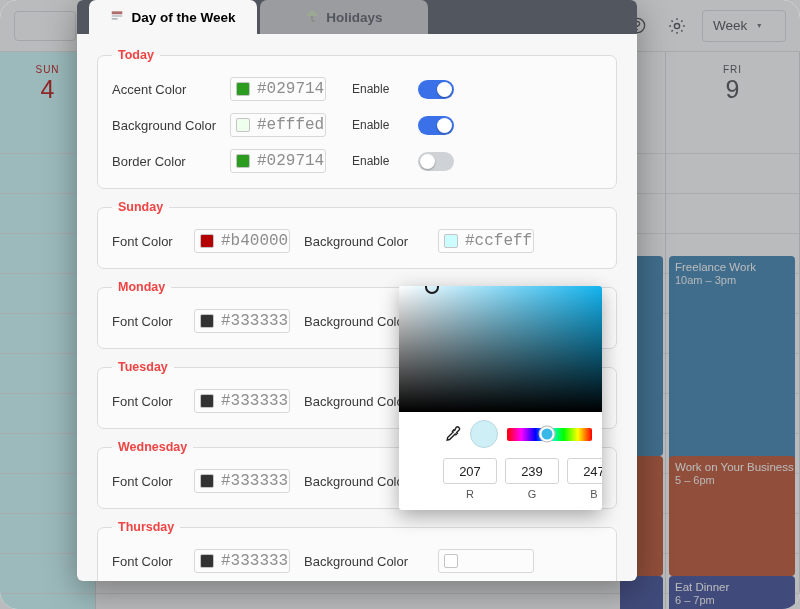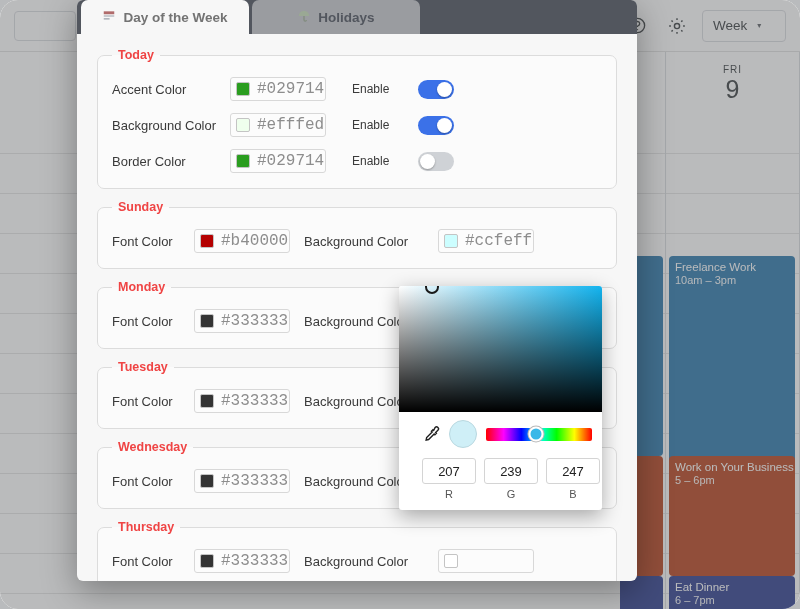--- a/index.html
+++ b/index.html
@@ -66,21 +66,21 @@
     background: #f7f7f7; border-radius: 6px;
     box-shadow: 0 10px 34px rgba(0,0,0,.34);
     overflow: hidden;
   }
   .tabbar { display: flex; height: 34px; background: #52565e; }
   .tab {
     flex: 0 0 auto; display: flex; align-items: center; justify-content: center;
     gap: 7px; font-size: 13.5px; font-weight: bold;
     border-top-left-radius: 7px; border-top-right-radius: 7px;
   }
-  .tab.t1 { width: 168px; margin-left: 4px; background: #f7f7f7; color: #737373; }
+  .tab.t1 { width: 168px; margin-left: 12px; background: #f7f7f7; color: #000000; }
   .tab.t2 { width: 168px; margin-left: 3px; background: #9a9ca0; color: #52565e; }
 
   .modal-body { height: 547px; overflow: hidden; padding: 14px 20px 0 20px; }
 
   fieldset.group {
     border: 1px solid #dcdcdc; border-radius: 7px;
     background: #fbfbfb; margin-bottom: 11px; padding: 6px 14px 12px 14px;
   }
   fieldset.group > legend {
     font-size: 12.5px; font-weight: bold; color: #ef4444; padding: 0 6px;
@@ -117,21 +117,21 @@
     background: #fff; border-radius: 3px;
     box-shadow: 0 6px 20px rgba(0,0,0,.33); overflow: hidden;
   }
   .sv-area { position: relative; height: 126px;
     background:
       linear-gradient(to top, #000, rgba(0,0,0,0)),
       linear-gradient(to right, #fff, #13b4ef);
   }
   .sv-cursor { position: absolute; left: 26px; top: -6px; width: 14px; height: 14px;
     border: 2px solid #1a1a1a; border-radius: 50%; }
-  .picker-lower { padding: 8px 10px 0 23px; }
+  .picker-lower { padding: 8px 10px 0 16px; margin-left: 28px; }
   .prow { display: flex; align-items: center; gap: 9px; }
   .eyedrop { width: 18px; height: 18px; color: #222; }
   .preview { width: 28px; height: 28px; border-radius: 50%;
     background: #cfeff7; border: 1px solid #b9d8e0; }
   .hue { position: relative; flex: 1; height: 13px; border-radius: 2px;
     background: linear-gradient(to right,#f00,#f0f,#00f,#0ff,#0f0,#ff0,#f00); }
   .hue-knob { position: absolute; left: 47%; top: 50%; transform: translate(-50%,-50%);
     width: 15px; height: 15px; border-radius: 50%; background: #39b8e8;
     border: 2px solid #fff; box-shadow: 0 0 0 1px #b8b8b8; }
   .nrow { display: flex; gap: 8px; margin-top: 10px; align-items: flex-start; }
@@ -169,20 +169,41 @@
           <path d="M12 2.6v2.1M12 19.3v2.1M21.4 12h-2.1M4.7 12H2.6M18.6 5.4l-1.5 1.5M6.9 17.1l-1.5 1.5M18.6 18.6l-1.5-1.5M6.9 6.9 5.4 5.4"></path>
         </svg>
       </div>
       <div class="view-select">
         <span>Week</span>
         <span class="caret">▾</span>
       </div>
     </div>
 
     <div class="cal-grid">
+      <div class="day-col sun">
+        <div class="day-head">
+          <div class="dow">SUN</div>
+          <div class="dnum">4</div>
+        </div>
+        <div class="hour-lines">
+          <i></i>
+            <i></i>
+            <i></i>
+            <i></i>
+            <i></i>
+            <i></i>
+            <i></i>
+            <i></i>
+            <i></i>
+            <i></i>
+            <i></i>
+            <i></i>
+            <i></i>
+        </div>
+      </div>
 
       <div class="day-col gap">
         <div class="hour-lines">
           <i></i>
             <i></i>
             <i></i>
             <i></i>
             <i></i>
             <i></i>
             <i></i>

